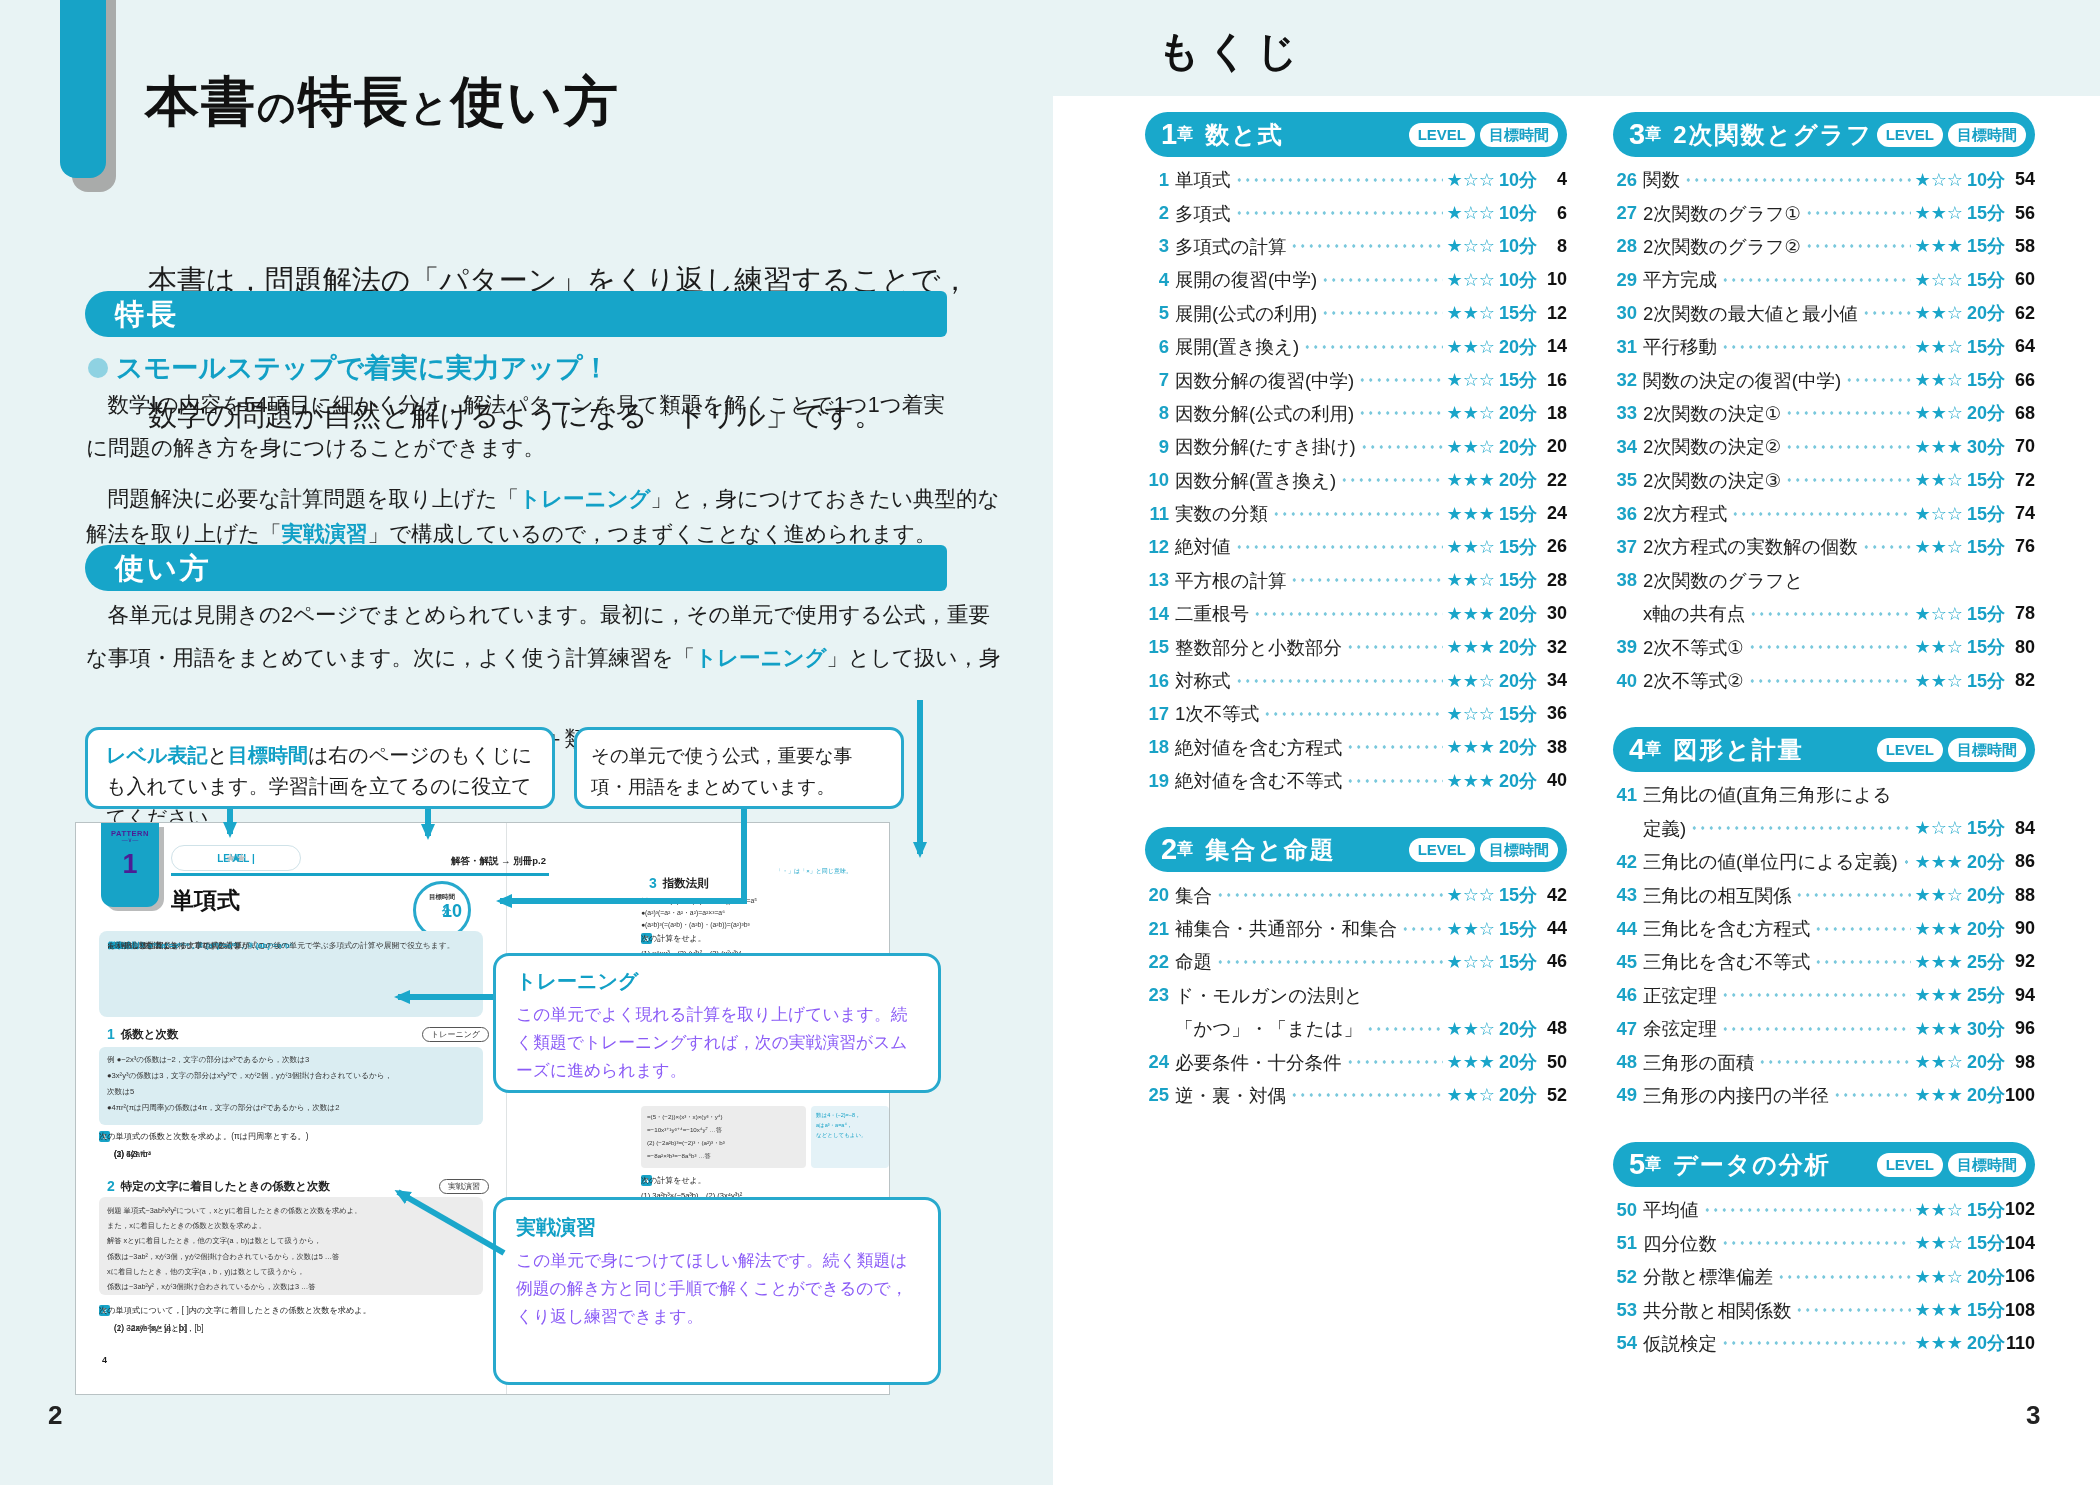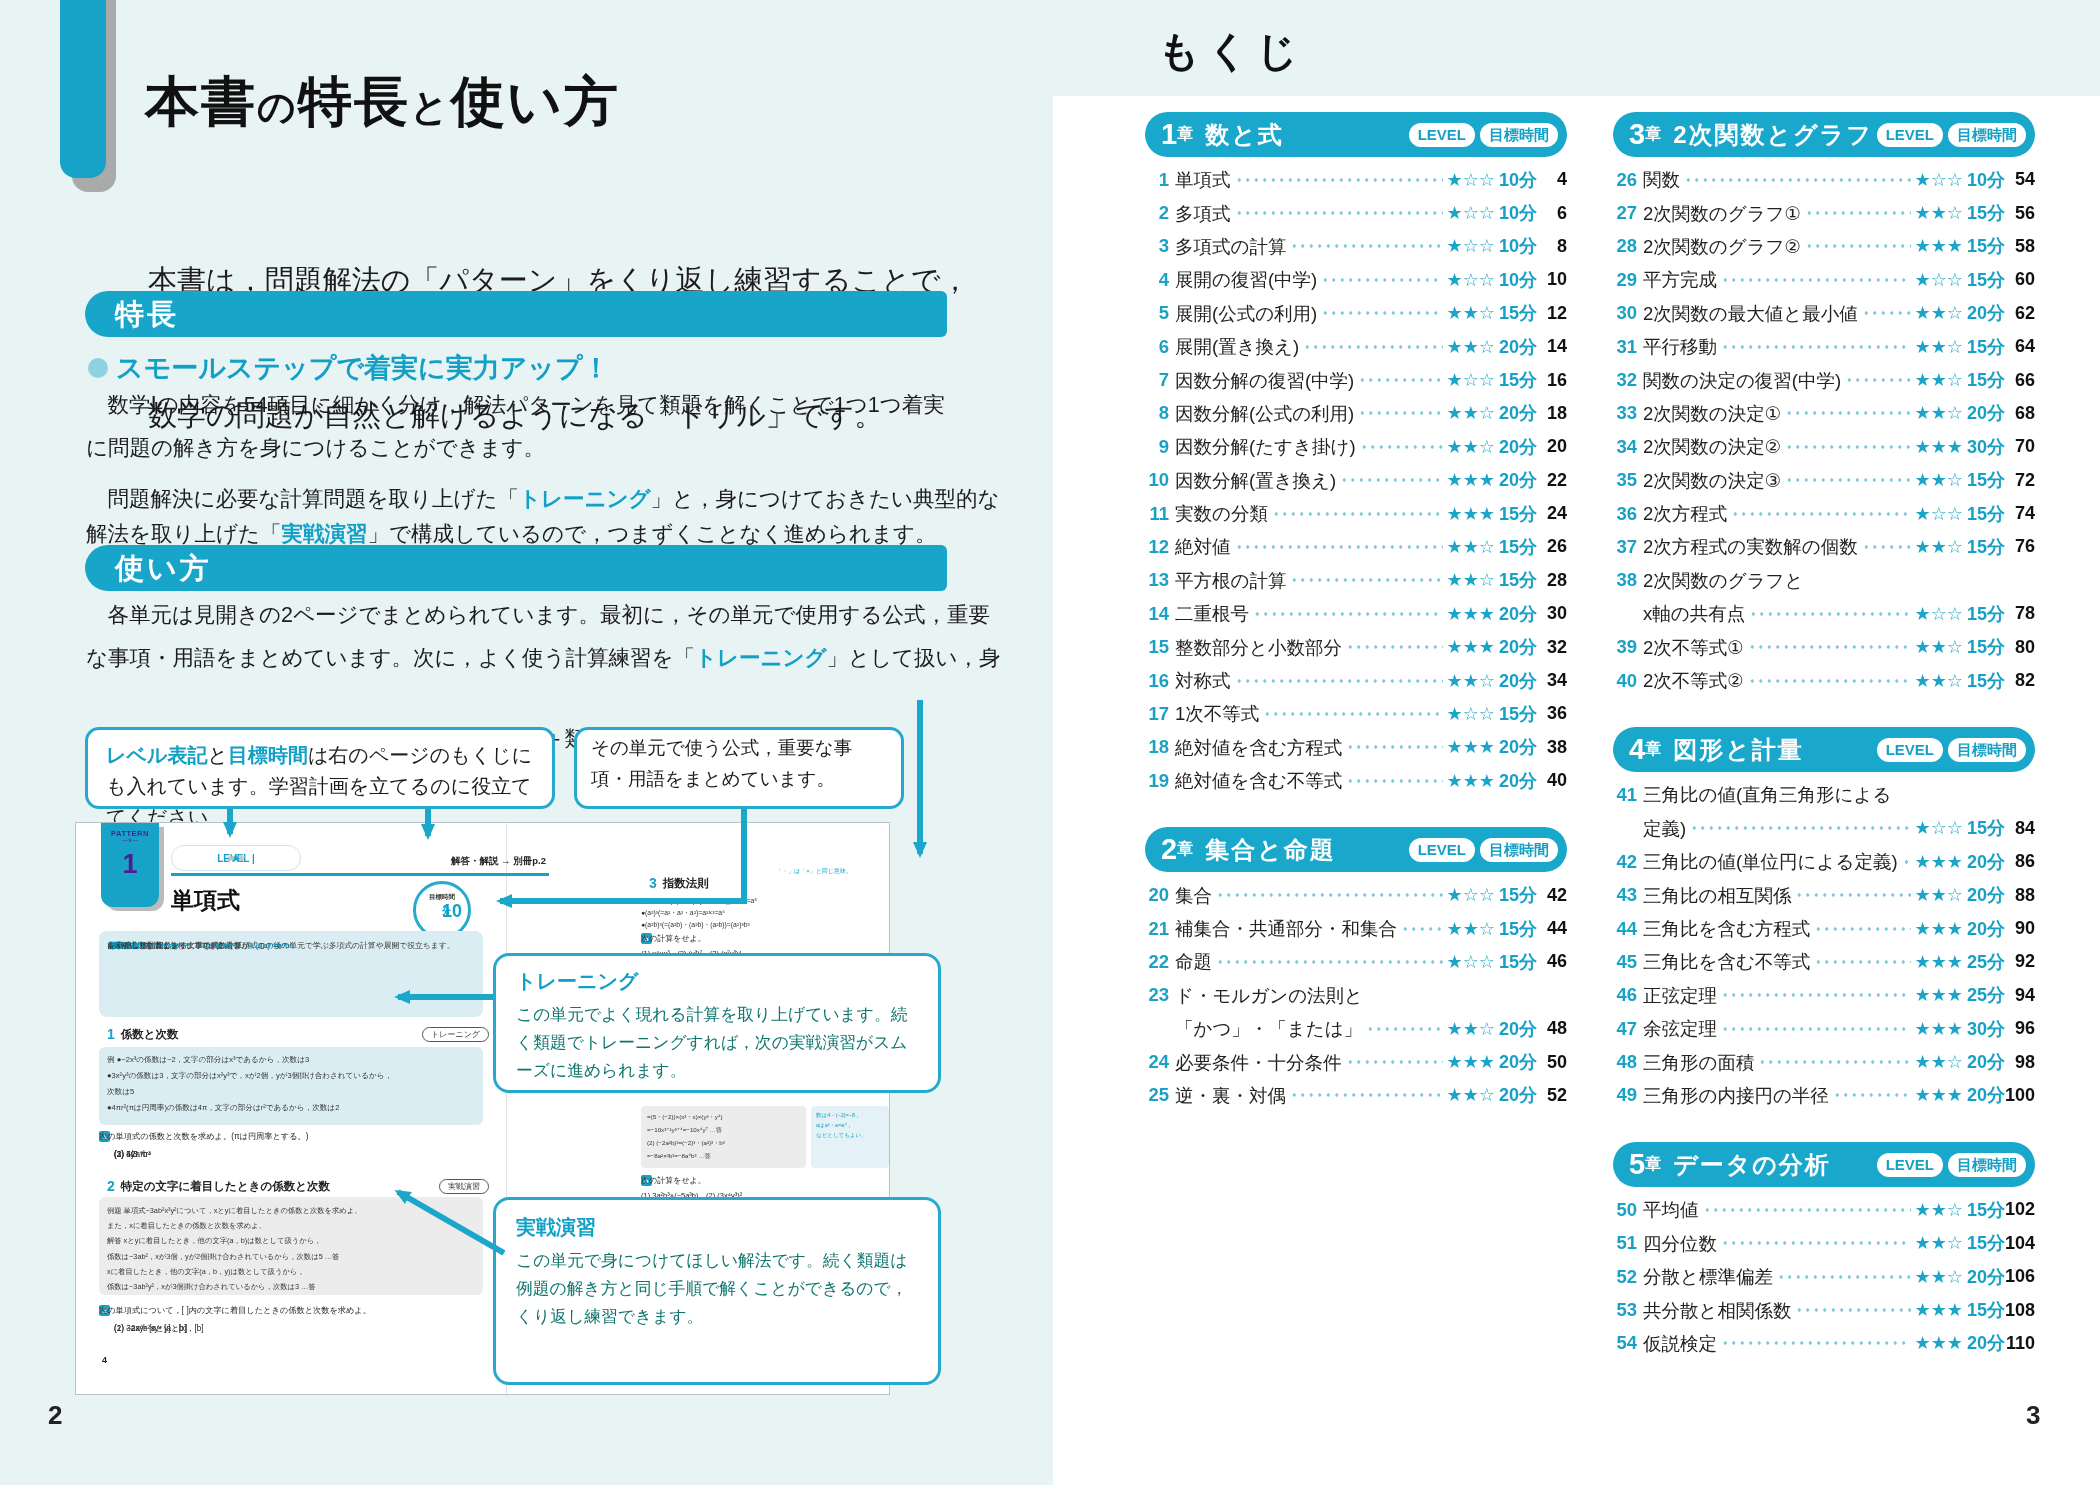--- a/index.html
+++ b/index.html
@@ -21,26 +21,26 @@
   .lead-line{left:88px;top:350px;display:flex;align-items:center;}
   .lead-dot{width:20px;height:20px;border-radius:50%;background:#8fd2e2;margin-right:8px;}
   .lead-txt{color:#12a0c6;font-size:27px;font-weight:700;}
   .body-line{left:86px;font-size:21.5px;line-height:30px;font-weight:500;white-space:pre;}
   .teal-word{color:#12a0c6;font-weight:700;}
   .y388{top:390px;} .y431{top:433px;} .y474{top:476px;margin-top:8px;} .y517{top:519px;}
   .y598{top:600px;} .y641{top:643px;} .y684{top:724px;}
 
   .callout{background:#fff;border:3px solid #27a9cd;border-radius:14px;box-sizing:border-box;font-weight:500;}
   .co1{left:85px;top:727px;width:470px;height:82px;padding:10px 18px;font-size:20px;line-height:31px;}
-  .co2{left:574px;top:727px;width:330px;height:82px;padding:2px 14px;font-size:18.5px;line-height:31px;}
+  .co2{left:574px;top:727px;width:330px;height:82px;padding:10px 14px;font-size:18.5px;line-height:31px;}
   .co-big{border-radius:16px;}
   .co-training{left:493px;top:953px;width:448px;height:140px;padding:12px 20px;z-index:30;}
   .co-practice{left:493px;top:1197px;width:448px;height:188px;padding:14px 20px;z-index:30;}
   .co-title{color:#12a0c6;font-size:20px;font-weight:700;margin-bottom:6px;}
-  .co-body{font-size:16.8px;line-height:28px;color:#0f766e;}
+  .co-body{font-size:16.8px;line-height:28px;color:#8b5cf6;}
 
   .pgnum{font-size:26px;font-weight:700;color:#222;}
   .pg-l{left:48px;top:1400px;}
   .pg-r{left:2026px;top:1400px;}
 
   
   .mini{left:75px;top:822px;width:815px;height:573px;background:#fff;border:1px solid #b9c2c4;box-sizing:border-box;z-index:10;}
   .mini *{position:absolute;box-sizing:border-box;}
   .m-gutter{left:430px;top:0;width:1px;height:100%;background:#dfe3e4;}
   .m-ribbon{left:25px;top:0;width:58px;height:84px;background:#17a3c7;border-radius:0 0 12px 12px;

